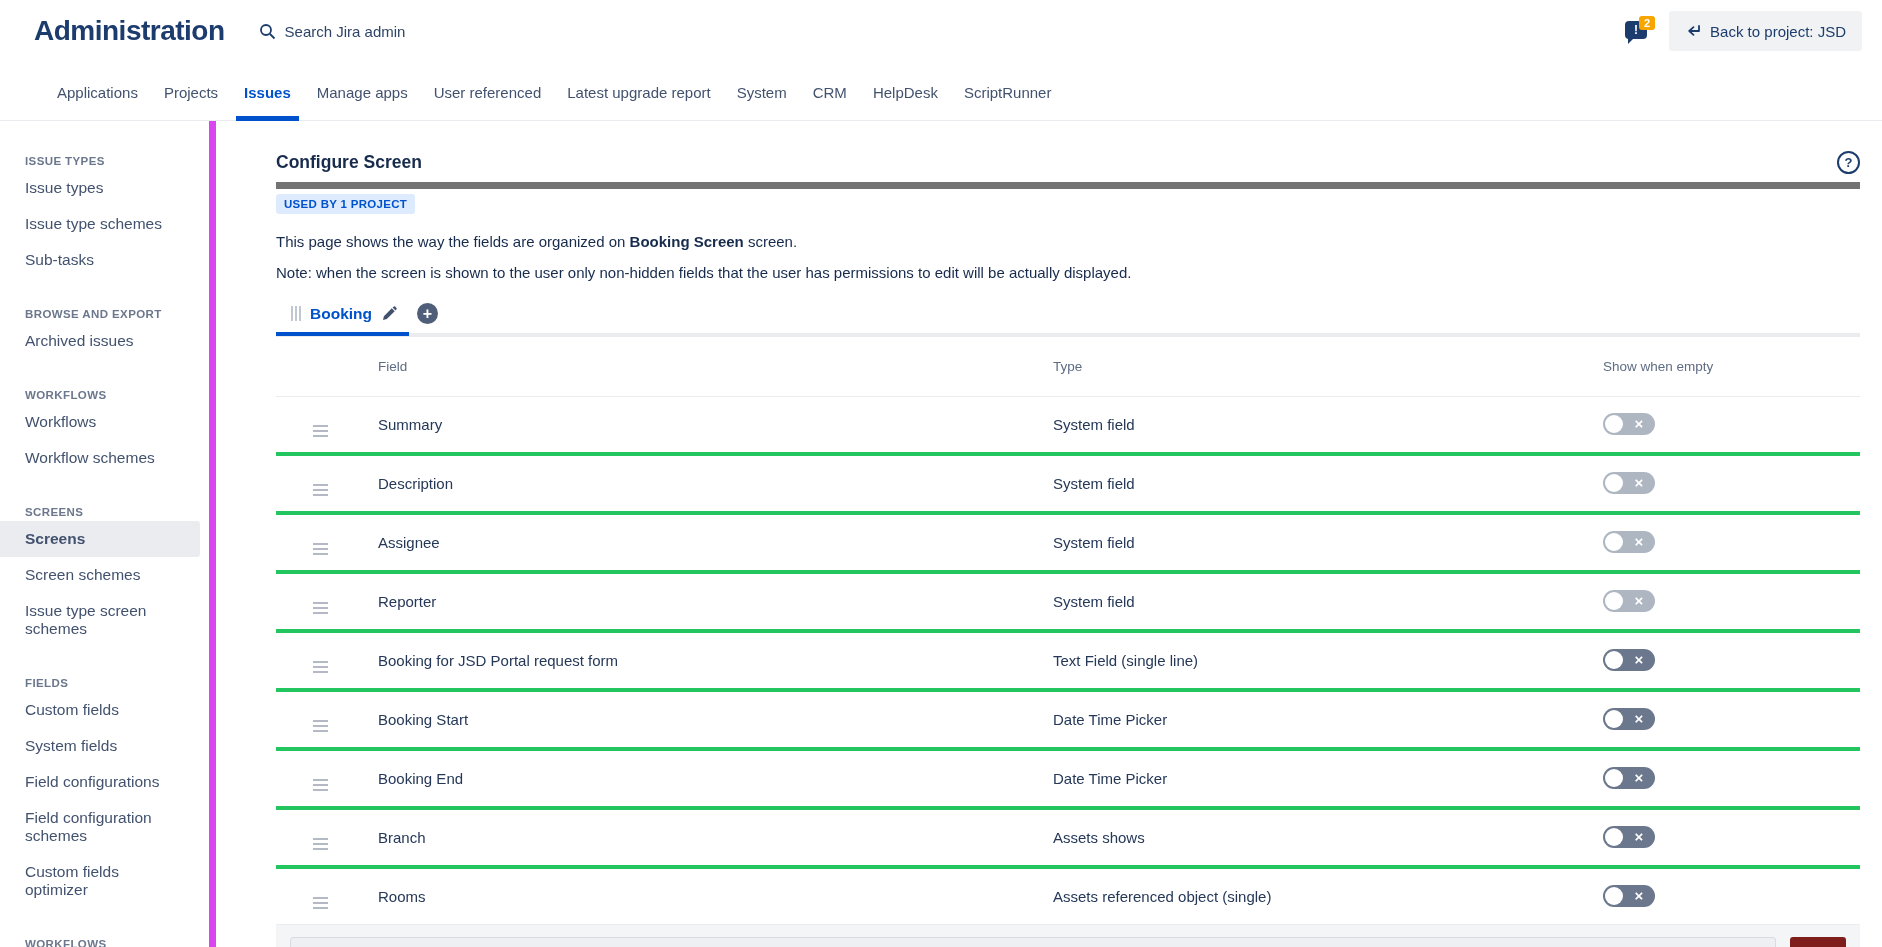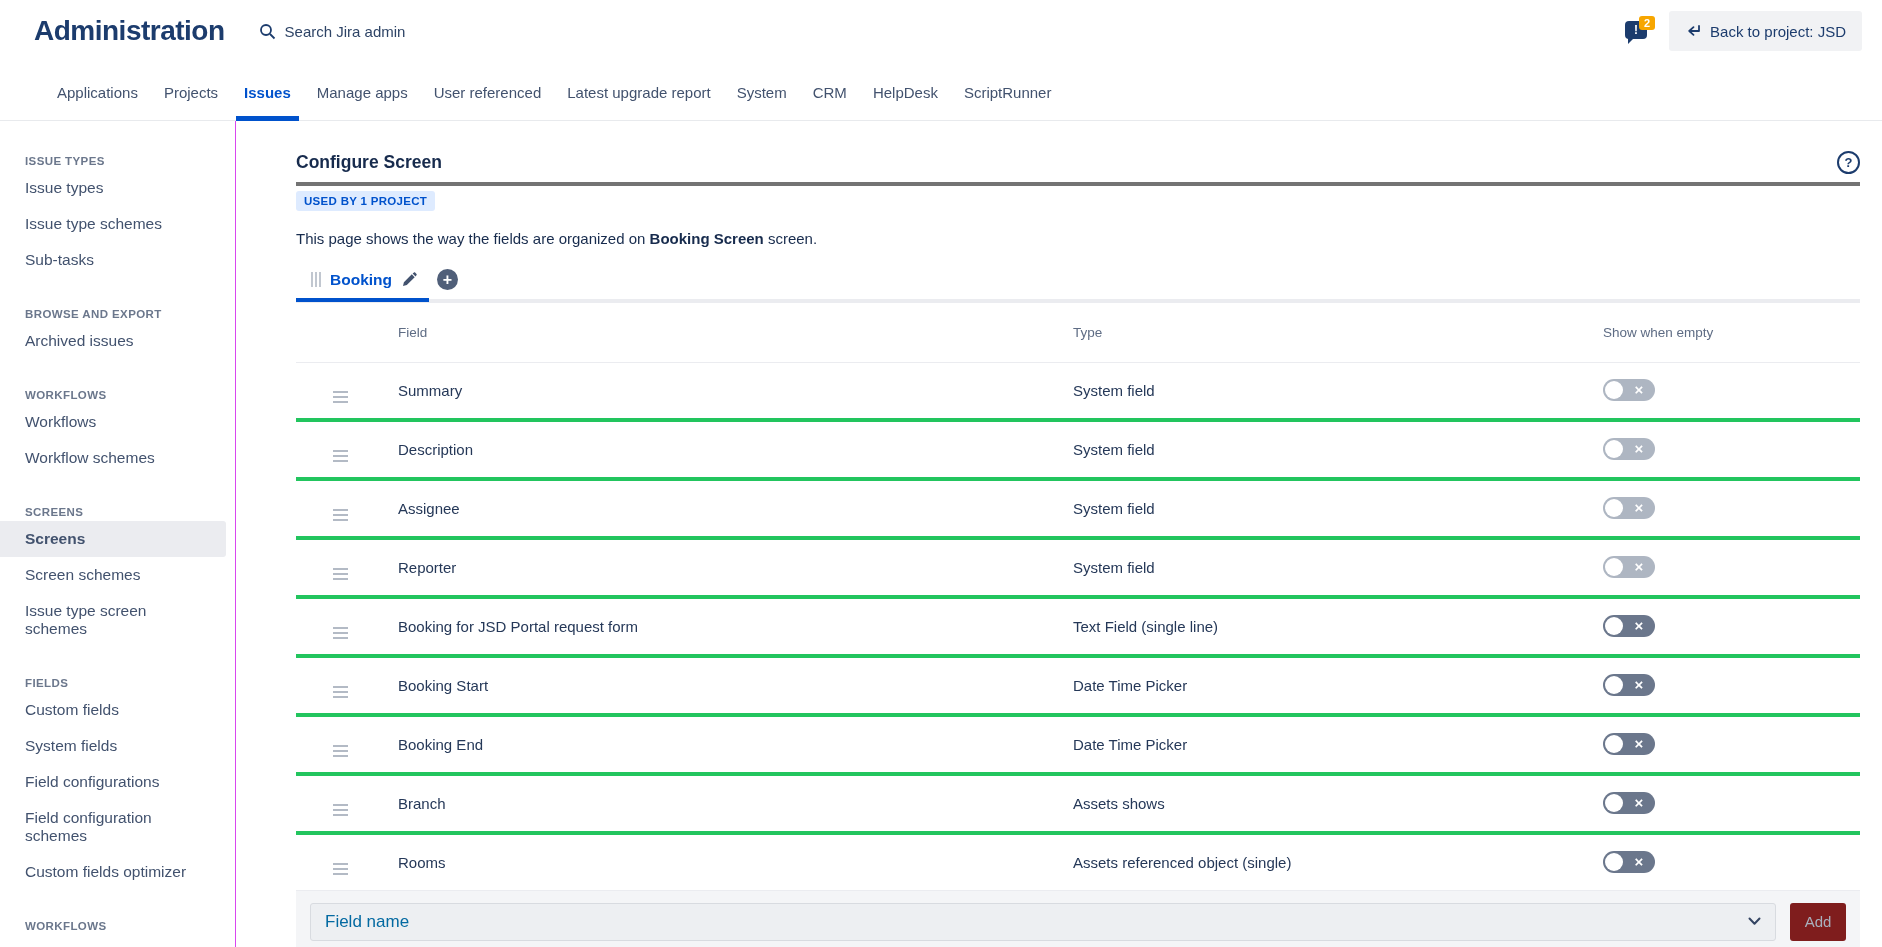--- a/index.html
+++ b/index.html
@@ -22,29 +22,29 @@
 
   
   .navbar{height:59px;display:flex;align-items:flex-end;padding:0 0 0 44px;position:relative;flex:0 0 auto;}
   .navbar::after{content:"";position:absolute;left:0;right:0;bottom:0;height:1px;background:#E8EAED;}
   .nav-tab{font-size:15px;color:#42526E;padding:0 13px 20px 13px;cursor:pointer;position:relative;white-space:nowrap;}
   .nav-tab.active{color:#0052CC;font-weight:bold;}
   .nav-tab.active::after{content:"";position:absolute;left:5px;right:5px;bottom:0;height:5px;background:#0052CC;z-index:2;}
 
   
   .body-row{flex:1 1 auto;display:flex;min-height:0;}
-  .sidebar{width:236px;flex:0 0 auto;border-right:1px solid #d946ef;box-sizing:border-box;padding-top:34px;overflow:hidden;}
+  .sidebar{width:216px;flex:0 0 auto;border-right:7px solid #d946ef;box-sizing:border-box;padding-top:34px;overflow:hidden;}
   .side-section{margin-bottom:30px;}
   .side-title{font-size:11.5px;font-weight:bold;color:#6B778C;letter-spacing:0.4px;padding:0 25px;margin-bottom:3px;}
   .side-item{font-size:15.5px;color:#42526E;padding:9px 25px;cursor:pointer;}
   .side-item.selected{background:#EBECF0;font-weight:bold;margin-right:9px;border-radius:0 3px 3px 0;}
 
   
   .content{flex:1 1 auto;padding:30px 22px 0 60px;box-sizing:border-box;min-width:0;}
-  .page-header{display:flex;align-items:center;justify-content:space-between;border-bottom:4px solid #737373;padding-bottom:8px;}
+  .page-header{display:flex;align-items:center;justify-content:space-between;border-bottom:7px solid #737373;padding-bottom:8px;}
   .page-title{font-size:17.5px;font-weight:bold;color:#172B4D;margin:0;}
   .help-icon{width:19px;height:19px;border:2px solid #1C3C6D;border-radius:50%;color:#1C3C6D;font-size:13px;font-weight:bold;text-align:center;line-height:19px;cursor:pointer;box-sizing:content-box;}
   .used-badge{display:inline-block;margin-top:5px;background:#DEEBFF;color:#0052CC;font-size:11.5px;font-weight:bold;letter-spacing:0.3px;padding:4px 8px;border-radius:3px;}
   .intro{font-size:15px;color:#172B4D;margin:19px 0 0 0;}
   .note{font-size:15px;color:#172B4D;margin:14px 0 0 0;}
 
   
   .screen-tabs{margin-top:22px;display:flex;align-items:center;gap:20px;border-bottom:4px solid #EBECF0;padding:0 0 9px 15px;position:relative;}
   .stab{display:flex;align-items:center;gap:9px;position:relative;cursor:pointer;}
   .stab .tab-label{font-size:15.5px;font-weight:bold;color:#0052CC;}
@@ -170,20 +170,21 @@
       </aside>
 
     <main class="content">
       <div class="page-header">
         <h2 class="page-title">Configure Screen</h2>
         <span class="help-icon">?</span>
       </div>
       <span class="used-badge">USED BY 1 PROJECT</span>
 
       <p class="intro"><span>This page shows the way the fields are organized on </span><b>Booking Screen</b><span> screen.</span></p>
+      <p class="note">Note: when the screen is shown to the user only non-hidden fields that the user has permissions to edit will be actually displayed.</p>
 
       <div class="screen-tabs">
         <div class="stab active">
           <span class="vgrip">
               <i></i>
               <i></i>
               <i></i>
             </span>
           <span class="tab-label">Booking</span>
           <span style="display:inline-flex;cursor:pointer;">

